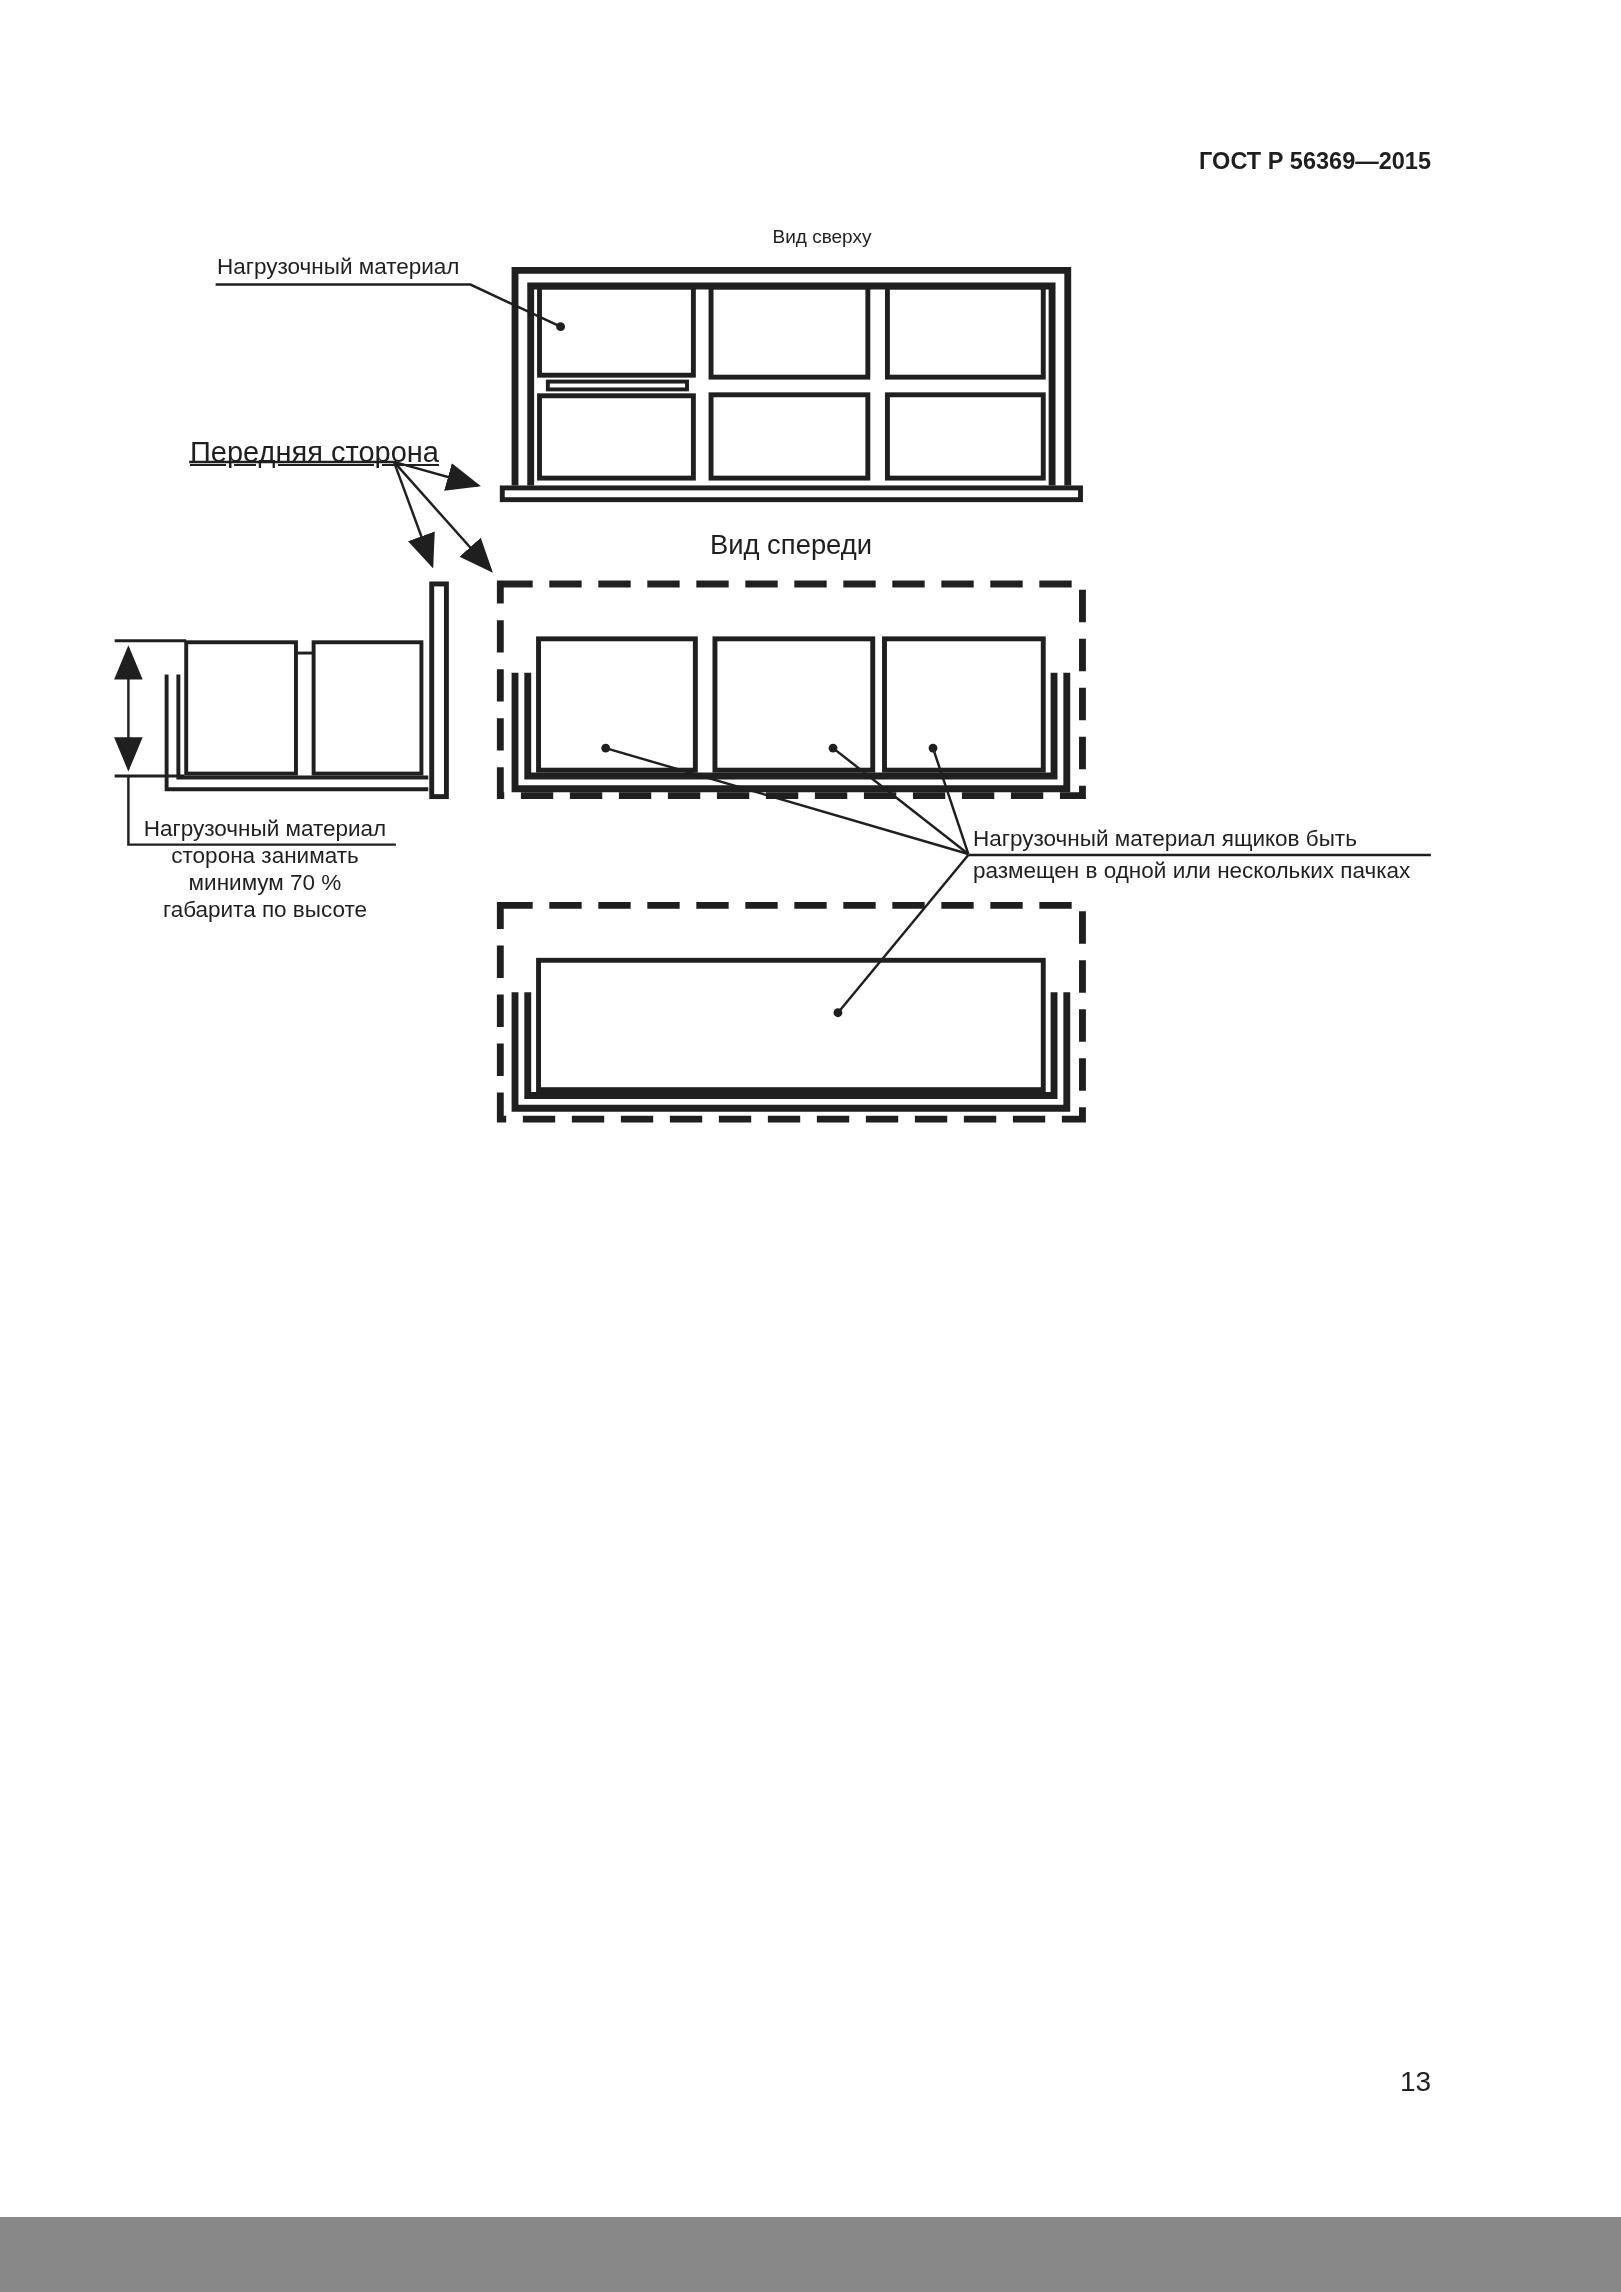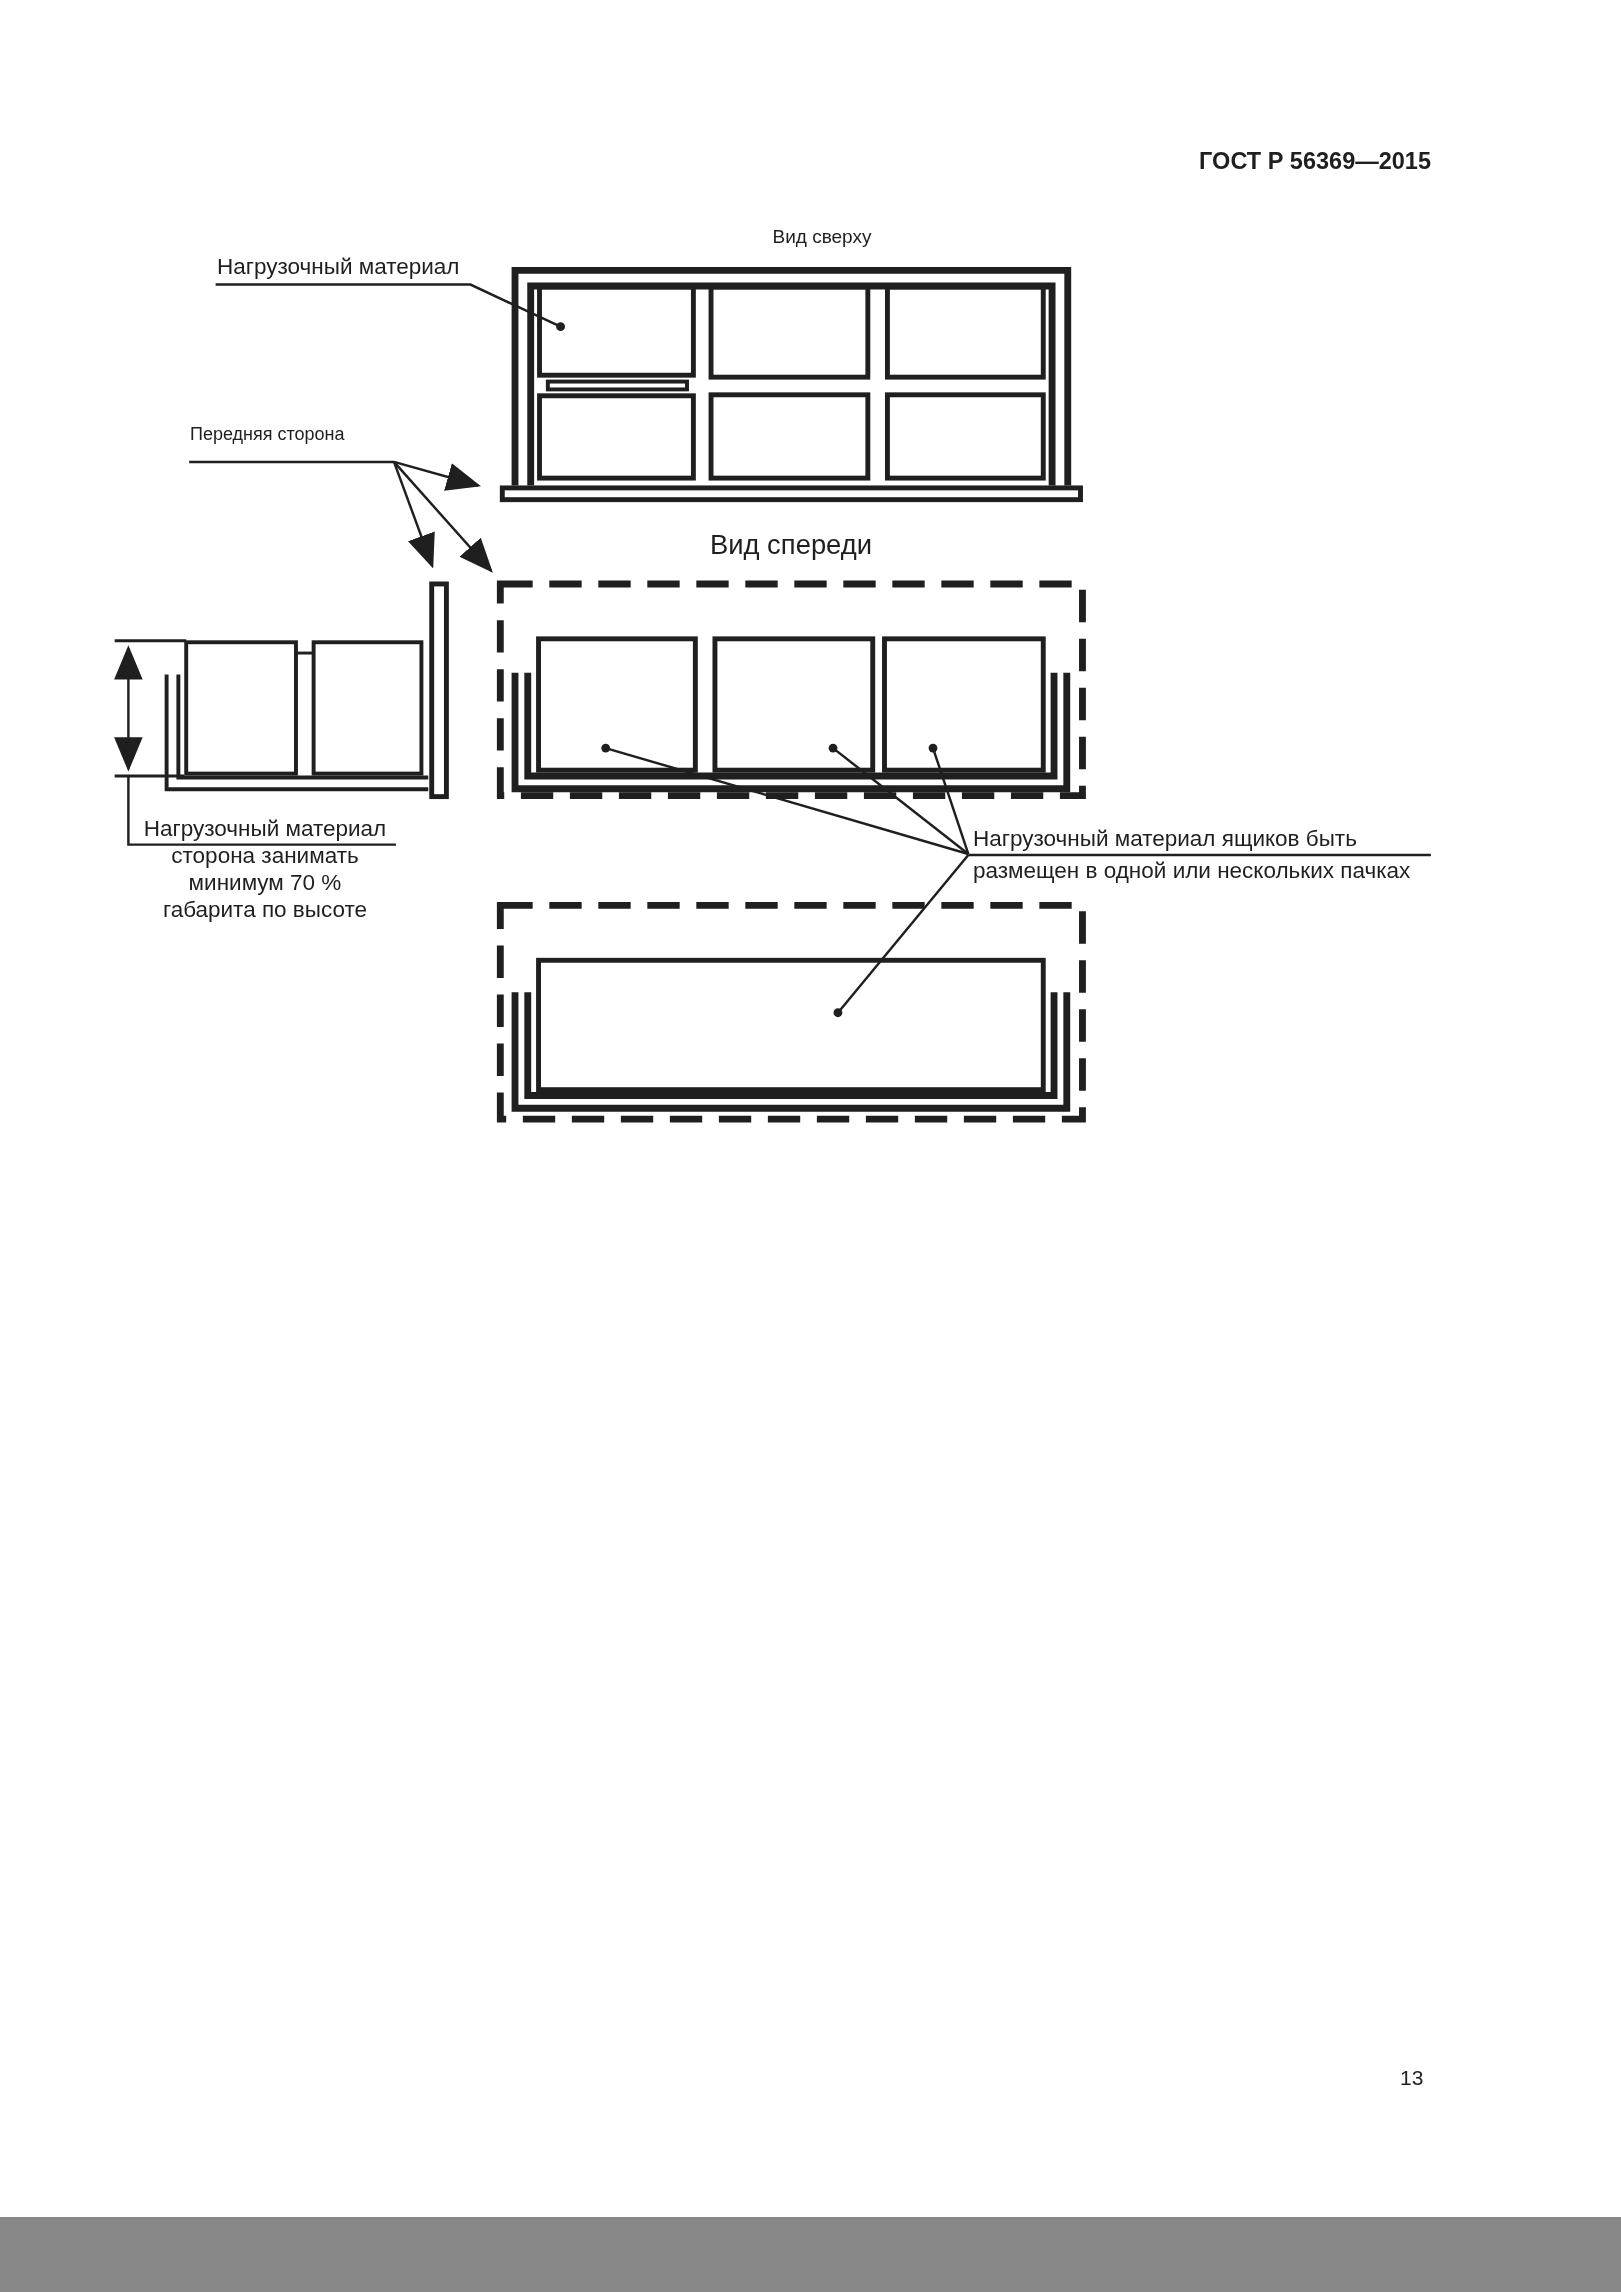--- a/index.html
+++ b/index.html
@@ -22,25 +22,25 @@
   .s3   { stroke-width: 3; }
   .s25  { stroke-width: 2.5; }
   .fw   { fill: #ffffff; }
   .dot  { fill: var(--ink); stroke: none; }
   .dash { stroke-dasharray: 33 17; }
   .txt  { position: absolute; white-space: nowrap; }
   .doc-code   { top: 148px; right: 190px; font-size: 23.5px; font-weight: bold; }
   .title-top  { top: 226px; left: 822px; transform: translateX(-50%); font-size: 19px; }
   .title-front{ top: 529px; left: 791px; transform: translateX(-50%); font-size: 27.4px; }
   .label-lm   { top: 254px; left: 217px; font-size: 22.5px; }
-  .label-fs   { top: 424px; left: 190px; font-size: 18px; }
+  .label-fs   { top: 436px; left: 190px; font-size: 29px; text-decoration: underline; }
   .note-left  { top: 815px; left: 265px; transform: translateX(-50%); font-size: 22.5px; line-height: 27px; text-align: center; }
   .note-right { top: 823px; left: 973px; font-size: 22.5px; line-height: 32px; }
   .caption    { top: 1162px; left: 772px; transform: translateX(-50%); font-size: 22.5px; line-height: 33px; text-align: center; }
-  .page-num   { top: 2066px; left: 1400px; font-size: 21px; }
+  .page-num   { top: 2066px; left: 1400px; font-size: 28px; }
 </style>
 </head>
 <body>
 
 <div class="page">
 
   <svg class="drawing" width="1621" height="2293" viewBox="0 0 1654 2339">
     <defs>
       <marker id="arrow" viewBox="0 0 12 10" refX="11" refY="5" markerWidth="14" markerHeight="12" orient="auto-start-reverse">
         <path d="M0,0 L12,5 L0,10 z" fill="#1f1f1f"></path>

